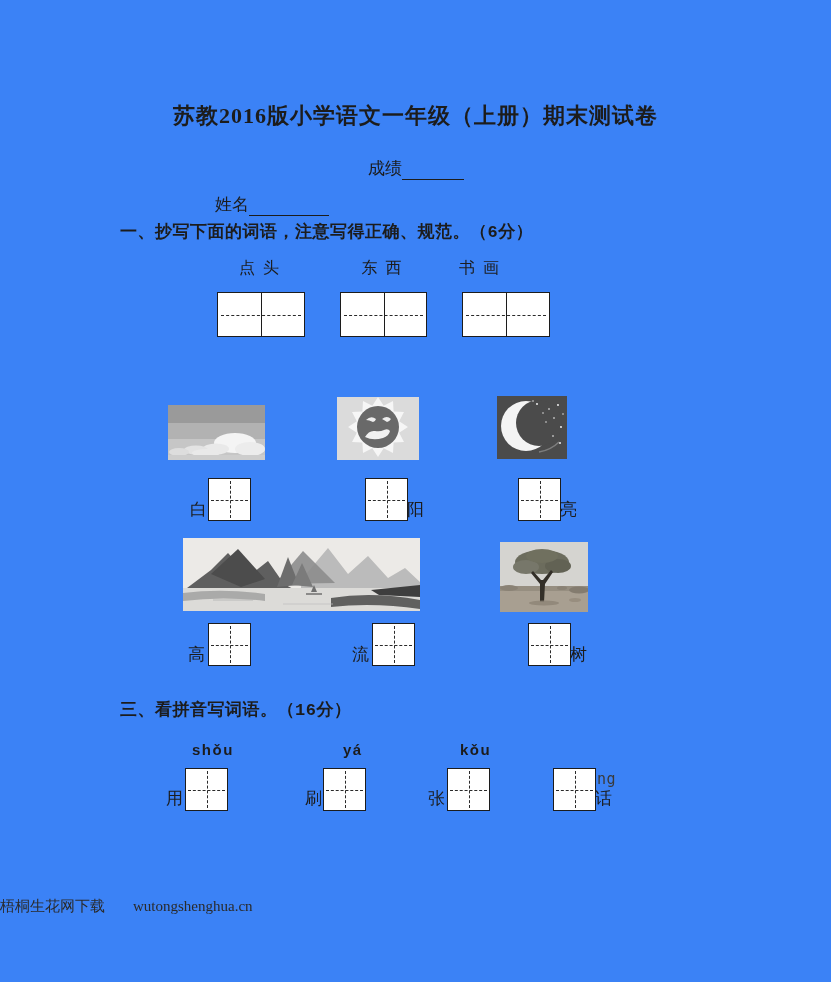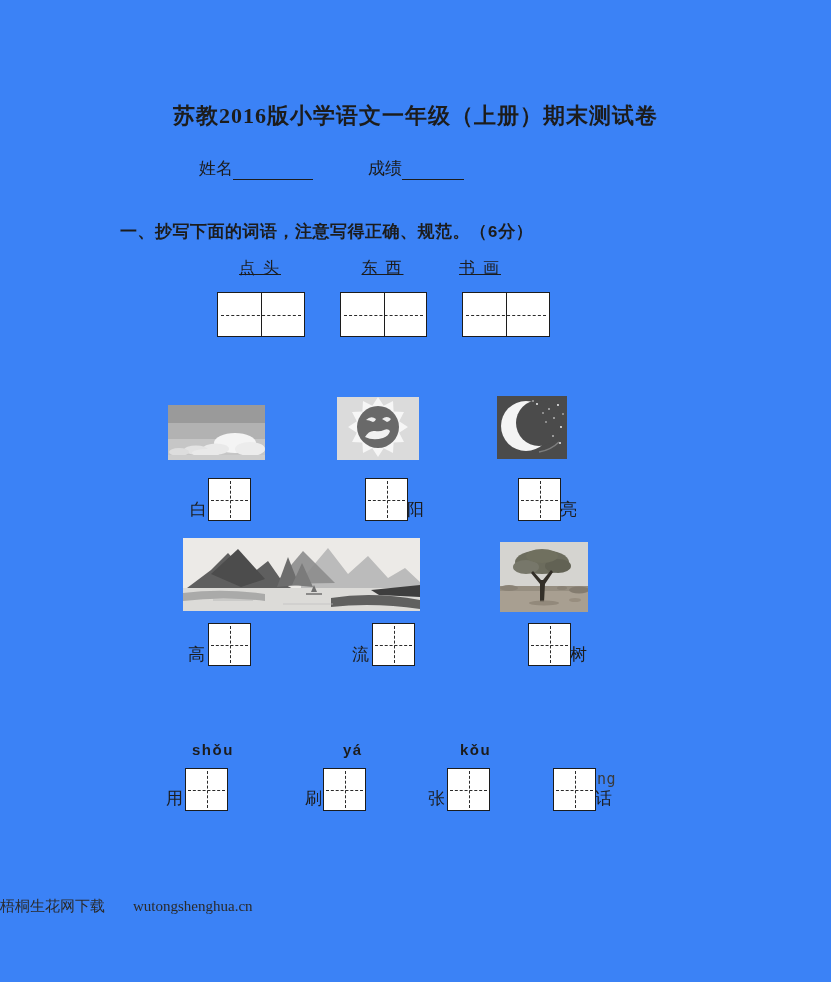--- a/index.html
+++ b/index.html
@@ -10,21 +10,21 @@
   .a{position:absolute;}
   .title{
     top:101px;left:0;width:100%;text-align:center;
     font-size:22px;font-weight:700;letter-spacing:1px;
   }
   .nameline{top:157px;font-size:17px;}
   .blank{display:inline-block;border-bottom:1.6px solid #1c1c1c;height:17px;vertical-align:bottom;}
   .blank.w80{width:80px;}
   .blank.w62{width:62px;}
   .heading{font-size:17px;font-weight:600;letter-spacing:0.5px;white-space:nowrap;font-family:Liberation Mono, monospace;}
-  .word{top:258px;text-align:center;font-size:16px;letter-spacing:2px;white-space:nowrap;text-decoration:underline;}
+  .word{top:258px;text-align:center;font-size:16px;letter-spacing:2px;white-space:nowrap;}
   
   .dbox{height:43px;border:1.6px solid #1c1c1c;background:#fff;}
   .dbox .mid{position:absolute;left:50%;top:0;bottom:0;width:0;border-left:1.6px solid #1c1c1c;}
   .dbox .hmid{position:absolute;top:50%;left:3px;right:3px;height:0;border-top:1.3px dashed #2a2a2a;}
   
   .tian{width:41px;height:41px;border:1.6px solid #1c1c1c;background:#fff;}
   .tian .v{position:absolute;left:50%;top:2px;bottom:2px;width:0;border-left:1.2px dashed #2a2a2a;}
   .tian .h{position:absolute;top:50%;left:2px;right:2px;height:0;border-top:1.2px dashed #2a2a2a;}
   .cchar{font-size:17px;line-height:1.1;white-space:nowrap;}
   .pinyin{font-size:15px;letter-spacing:1.5px;font-family:"Liberation Sans","DejaVu Sans",sans-serif;font-weight:600;white-space:nowrap;}
@@ -33,21 +33,21 @@
   .footer .gap{display:inline-block;width:28px;}
   svg{display:block;}
 </style>
 </head>
 <body>
 
 <div class="page">
 
   <div class="a title">苏教2016版小学语文一年级（上册）期末测试卷</div>
 
-  <div class="a nameline" style="left:199px;">
+  <div class="a nameline" style="left:215px;margin-top:36px;">
     <span>姓名</span><span class="blank w80"></span>
   </div>
   <div class="a nameline" style="left:368px;">
     <span>成绩</span><span class="blank w62"></span>
   </div>
 
   <div class="a heading" style="left:120px;top:220px;">一、抄写下面的词语，注意写得正确、规范。（6分）</div>
 
   <div class="a word" style="left:217px;width:86px;">点 头</div>
   <div class="a word" style="left:340px;width:85px;">东 西</div>
@@ -178,20 +178,21 @@
   <div class="a tian" style="left:372px;top:623px;">
     <span class="v"></span>
       <span class="h"></span>
   </div>
   <div class="a tian" style="left:528px;top:623px;">
     <span class="v"></span>
       <span class="h"></span>
   </div>
   <div class="a cchar" style="left:570px;top:646px;">树</div>
 
+  <div class="a heading" style="left:120px;top:698px;">三、看拼音写词语。（16分）</div>
 
   <div class="a pinyin" style="left:192px;top:741px;">shǒu</div>
   <div class="a pinyin" style="left:343px;top:741px;">yá</div>
   <div class="a pinyin" style="left:460px;top:741px;">kǒu</div>
   <div class="a pinyin mono" style="left:578px;top:741px;">tīng</div>
 
   <div class="a cchar" style="left:166px;top:790px;">用</div>
   <div class="a tian" style="left:185px;top:768px;">
     <span class="v"></span>
       <span class="h"></span>

